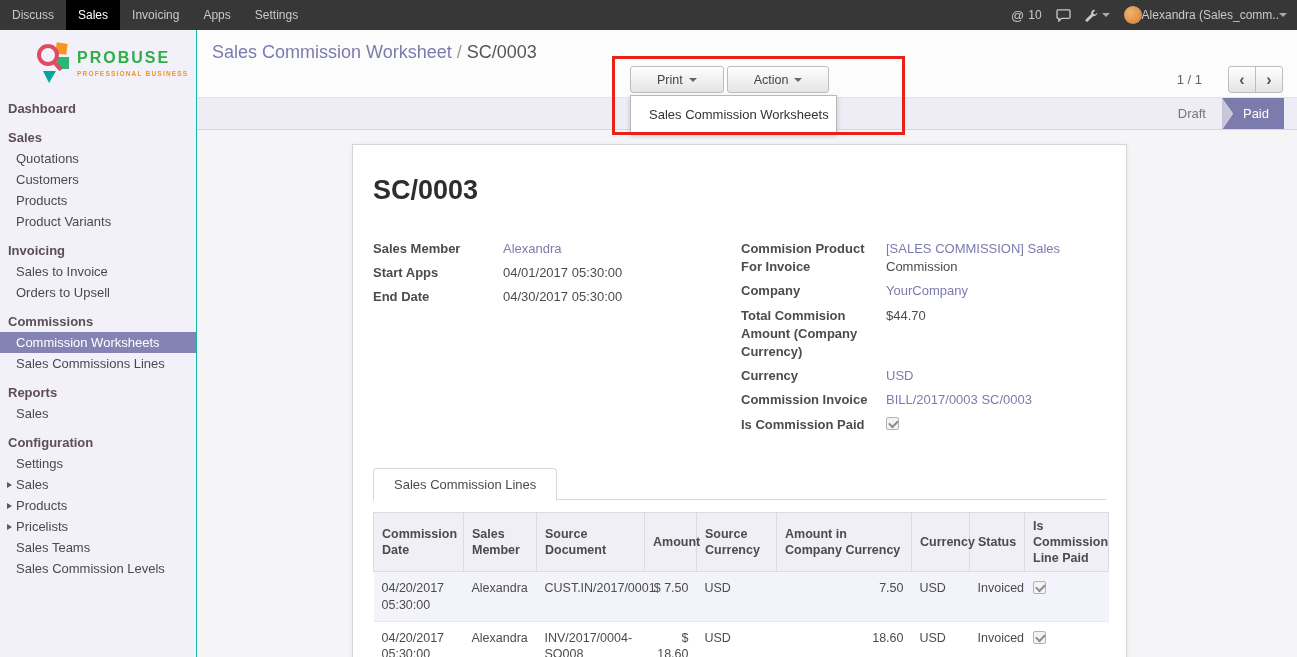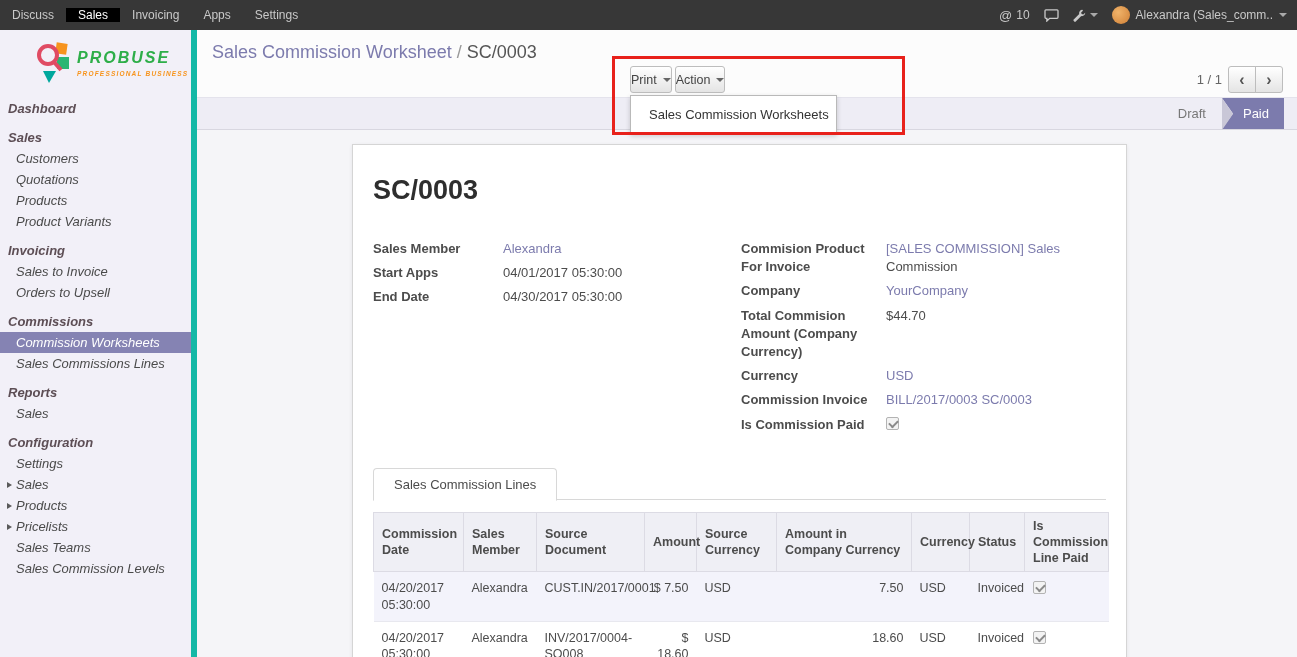--- a/index.html
+++ b/index.html
@@ -3,58 +3,58 @@
 <meta charset="utf-8">
 <style>
   * { margin:0; padding:0; box-sizing:border-box; }
   html,body { width:1297px; height:657px; overflow:hidden; }
   body { font-family:"Liberation Sans", sans-serif; font-size:13px; color:#4c4c4c; background:#fff; position:relative; }
   [data-interactable="true"] { cursor:pointer; }
   a { text-decoration:none; }
 
   
   .navbar { height:30px; background:#373737; display:flex; align-items:stretch; color:#c9c9c9; font-size:12px; }
-  .nav-left { display:flex;align-items:center; }
+  .nav-left { display:flex; }
   .nav-app { padding:0 12px; display:flex; align-items:center; }
   .nav-app.active { background:#000; color:#fff; }
   .nav-right { margin-left:auto; display:flex; align-items:center; gap:14px; padding-right:10px; }
   .nav-ico { display:flex; align-items:center; gap:4px; }
   .at-glyph { font-size:13px; }
   .caret-down { width:0; height:0; border-left:4px solid transparent; border-right:4px solid transparent; border-top:4px solid #a9a9a9; display:inline-block; }
-  .user-chip { display:flex; align-items:center; gap:6px; }
+  .user-chip { display:flex; align-items:center; }
   .avatar { width:18px; height:18px; border-radius:50%; background:radial-gradient(circle at 35% 35%, #f0b36a, #cf7f35); display:inline-block; }
 
   
-  .sidebar { position:absolute; top:30px; left:0; bottom:0; width:197px; background:#f2f0f8; border-right:6px solid #14b8a6; overflow:hidden;font-style:italic; }
+  .sidebar { position:absolute; top:30px; left:0; bottom:0; width:197px; background:#f2f0f8; border-right:1px solid #14b8a6; overflow:hidden; }
   .logo { padding:12px 0 10px 36px; display:flex; align-items:center; gap:7px; }
   .logo-text-title { color:#2eae49; font-weight:bold; font-size:16px; letter-spacing:2px; line-height:1; }
   .logo-text-sub { color:#f7941d; font-weight:bold; font-size:6.5px; letter-spacing:1.2px; margin-top:4px; }
   .menu { font-size:13px; padding-top:4px; }
   .menu-header { font-weight:bold; color:#5d4e55; padding:3px 8px; margin-top:8px; }
   .menu .menu-header:first-child { margin-top:0; }
   .menu-item { padding:3px 8px 3px 16px; color:#4a4a4a; position:relative; line-height:15px; }
   .menu-item.selected { background:#8583b3; color:#fff; }
   .caret-right { position:absolute; left:7px; top:8px; width:0; height:0; border-top:3.5px solid transparent; border-bottom:3.5px solid transparent; border-left:5px solid #5a5a5a; }
 
   
   .main { margin-left:197px; height:651px; position:relative; background:#f5f5f8; }
   .breadcrumb-bar { height:67px; background:#fcfcfc; padding:12px 15px 0; position:relative; }
   .breadcrumb { font-size:18px; }
   .breadcrumb .parent { color:#7c7bad; }
   .breadcrumb .sep { color:#999; padding:0 5px; }
   .breadcrumb .current { color:#555; }
 
   .toolbar { position:absolute; left:433px; top:36px; display:flex; gap:3px; }
-  .btn { height:27px; padding:0 0; background:linear-gradient(#ffffff,#e4e4e4); border:1px solid #bdbdbd; border-radius:3px; font-size:12.5px; color:#444; display:flex; align-items:center; gap:6px; }
+  .btn { height:27px; padding:0 26px; background:linear-gradient(#ffffff,#e4e4e4); border:1px solid #bdbdbd; border-radius:3px; font-size:12.5px; color:#444; display:flex; align-items:center; gap:6px; }
   .btn .caret-down { border-top-color:#666; }
 
   .dropdown { position:absolute; left:433px; top:65px; width:207px; background:#fff; border:1px solid #b9b9b9; box-shadow:0 2px 5px rgba(0,0,0,.18); z-index:20; padding:5px 0; }
   .dropdown-item { padding:6px 18px; font-size:13px; color:#333; white-space:nowrap; }
 
-  .pager { position:absolute; right:14px; top:36px; display:flex; align-items:center; gap:6px; }
+  .pager { position:absolute; right:14px; top:36px; display:flex; align-items:center; gap:26px; }
   .pager-count { font-size:13px; color:#666; }
   .pager-btns { display:flex; }
   .pager-btn { width:28px; height:27px; background:linear-gradient(#ffffff,#e4e4e4); border:1px solid #bdbdbd; display:flex; align-items:center; justify-content:center; font-size:16px; font-weight:bold; color:#555; }
   .pager-btn.prev { border-radius:3px 0 0 3px; }
   .pager-btn.next { border-radius:0 3px 3px 0; margin-left:-1px; }
 
   .status-bar { height:33px; background:#eeedf5; border-top:1px solid #e4e3ec; border-bottom:1px solid #d8d7e0; display:flex; justify-content:flex-end; align-items:stretch; }
   .stage-draft { display:flex; align-items:center; padding:0 16px; color:#777; font-size:13px; }
   .stage-sep { align-self:center; width:0; height:0; border-top:16px solid transparent; border-bottom:16px solid transparent; border-left:11px solid #c9c7d7; margin-right:-11px; position:relative; z-index:1; }
   .stage-paid { display:flex; align-items:center; padding:0 15px 0 21px; font-size:13px; color:#555; }
@@ -138,22 +138,22 @@
       <line x1="18" y1="20" x2="25" y2="28" stroke="#e04b63" stroke-width="4"></line>
     </svg>
     <span>
       <div class="logo-text-title" data-interactable="false">PROBUSE</div>
       <div class="logo-text-sub" data-interactable="false">PROFESSIONAL BUSINESS</div>
     </span>
   </div>
   <div class="menu" data-interactable="false">
     <div class="menu-header" data-interactable="true">Dashboard</div>
     <div class="menu-header" data-interactable="true">Sales</div>
+    <div class="menu-item" data-interactable="true">Quotations</div>
     <div class="menu-item" data-interactable="true">Customers</div>
-    <div class="menu-item" data-interactable="true">Quotations</div>
     <div class="menu-item" data-interactable="true">Products</div>
     <div class="menu-item" data-interactable="true">Product Variants</div>
     <div class="menu-header" data-interactable="true">Invoicing</div>
     <div class="menu-item" data-interactable="true">Sales to Invoice</div>
     <div class="menu-item" data-interactable="true">Orders to Upsell</div>
     <div class="menu-header" data-interactable="true">Commissions</div>
     <div class="menu-item selected" data-interactable="true">Commission Worksheets</div>
     <div class="menu-item" data-interactable="true">Sales Commissions Lines</div>
     <div class="menu-header" data-interactable="true">Reports</div>
     <div class="menu-item" data-interactable="true">Sales</div>

